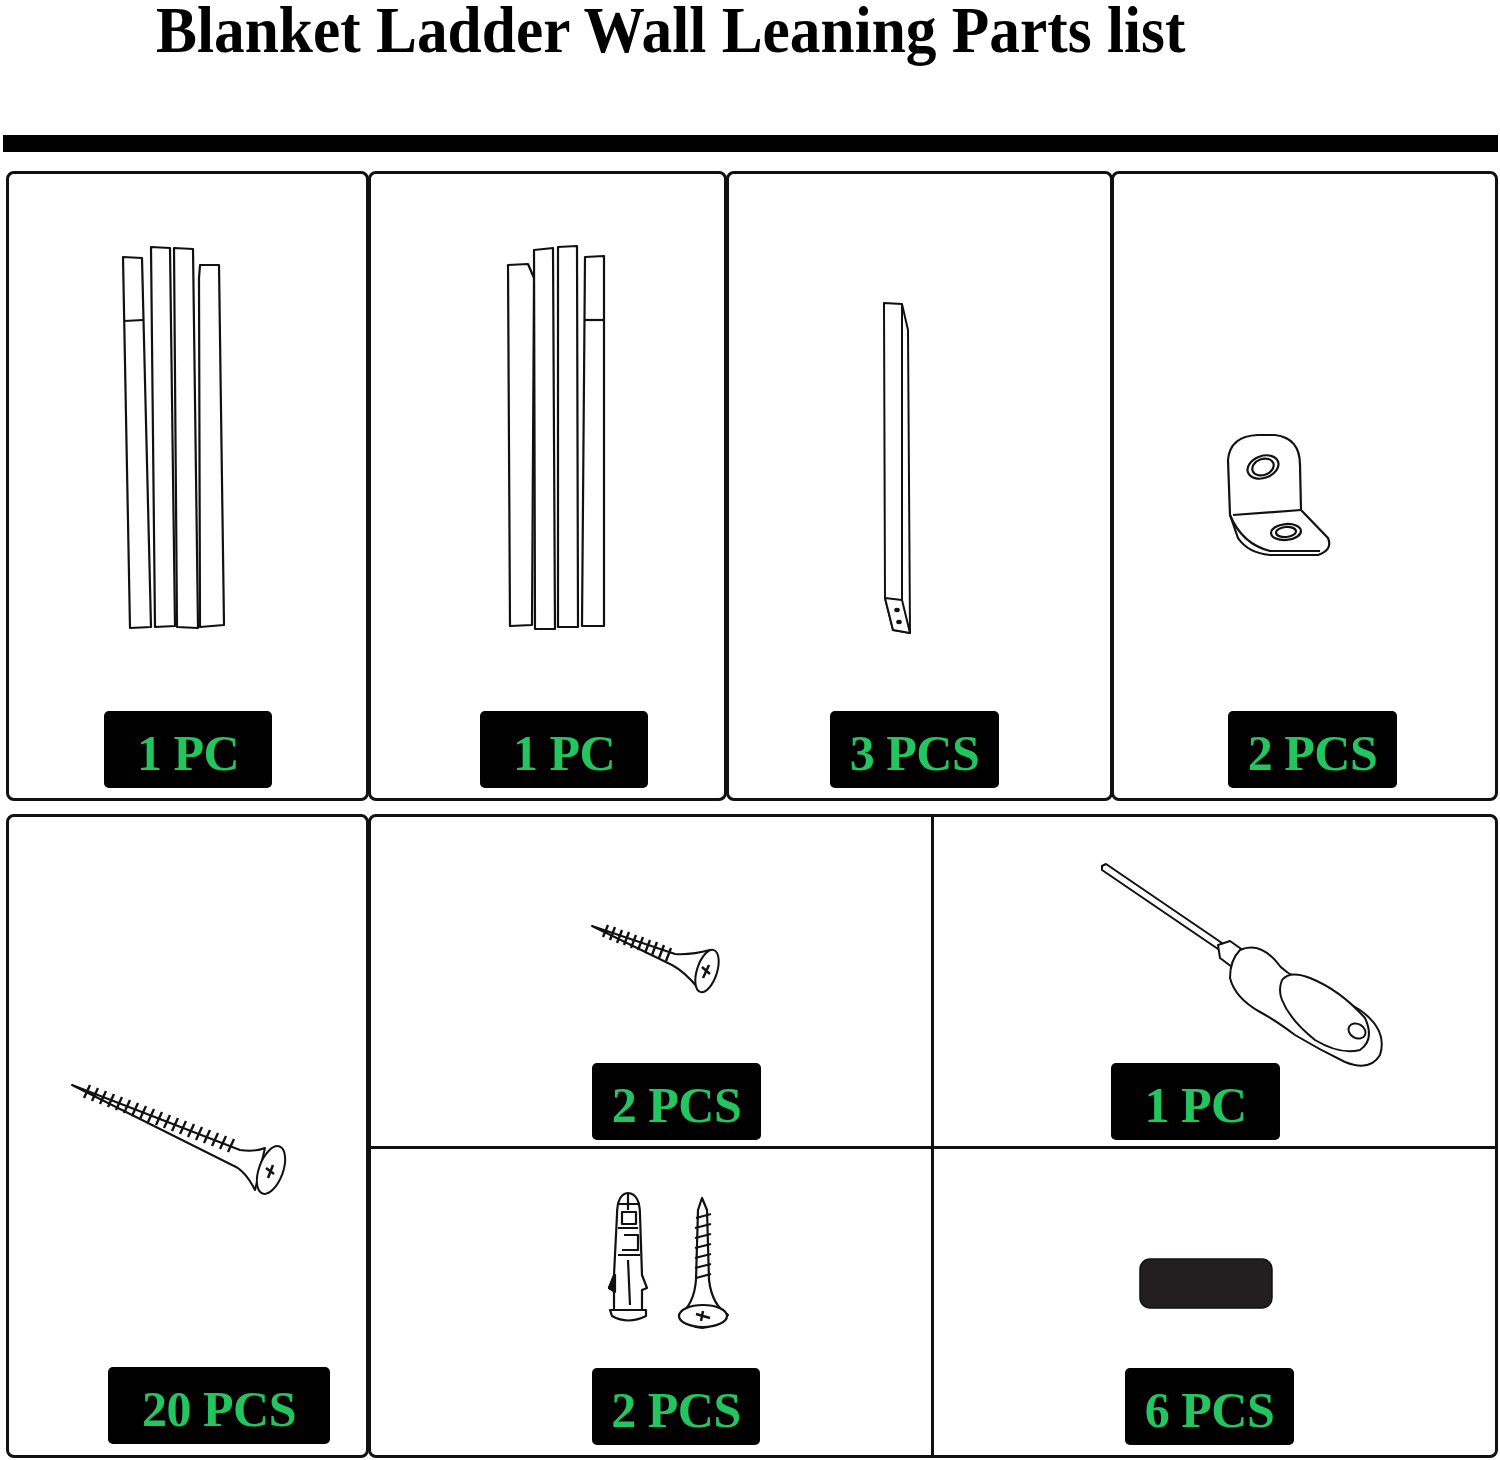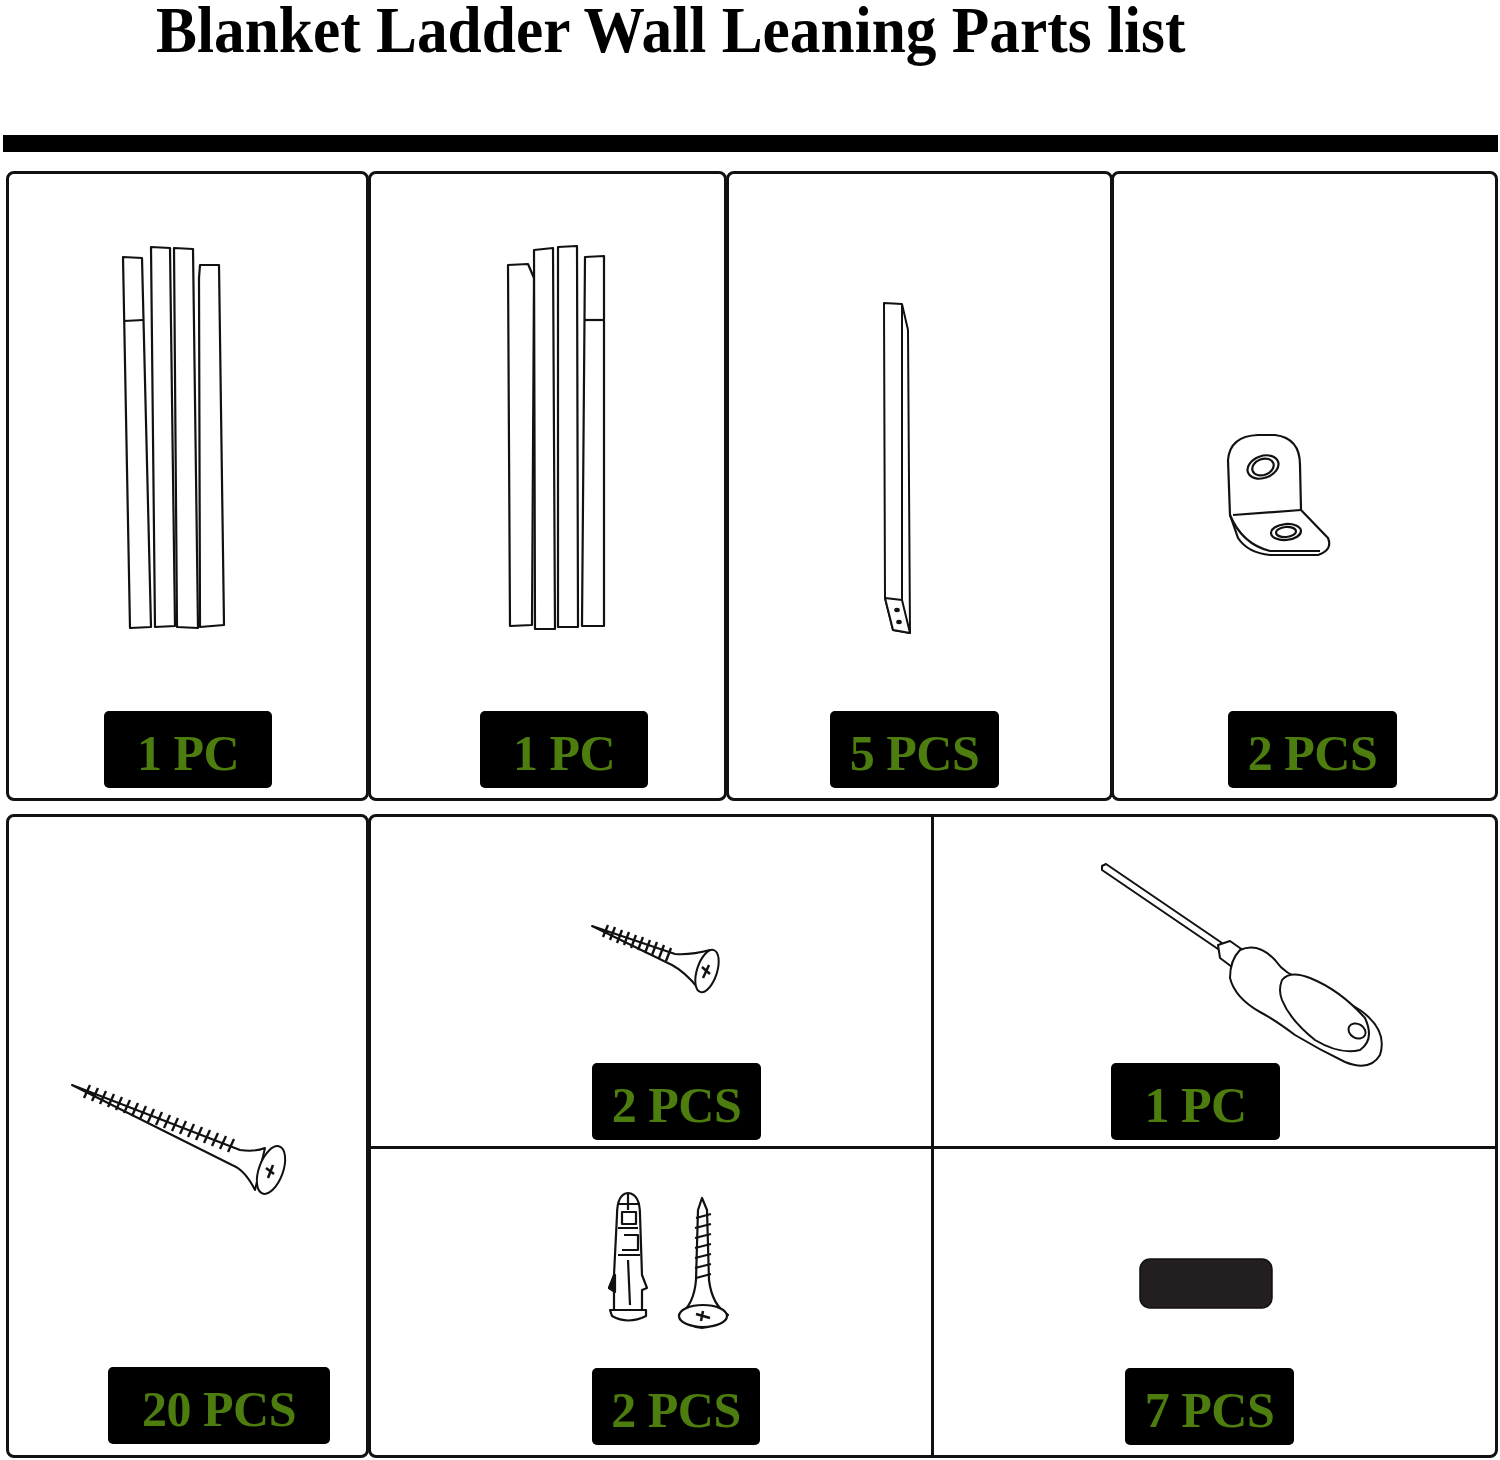--- a/index.html
+++ b/index.html
@@ -9,21 +9,21 @@
     font-family: "Liberation Serif", serif; font-weight: bold;
     font-size: 66px; line-height: 76px; color: #000; white-space: nowrap;
     transform: scaleX(0.93); transform-origin: left top;
   }
   .rule { position: absolute; left: 3px; top: 135px; width: 1495px; height: 17px; background: #000; }
   .cell {
     position: absolute; box-sizing: border-box; border: 3px solid #111; border-radius: 8px; background: #fff;
   }
   .inner-line { position: absolute; background: #111; }
   .badge {
-    position: absolute; background: #000; color: #4d7c0f; border-radius: 5px;
+    position: absolute; background: #000; color: #22c55e; border-radius: 5px;
     font-family: "Liberation Serif", serif; font-weight: bold; font-size: 50px;
     display: flex; align-items: center; justify-content: center; box-sizing: border-box;
     padding-top: 6px; letter-spacing: -0.5px;
   }
   svg.part { position: absolute; overflow: visible; }
   svg.part * { vector-effect: non-scaling-stroke; }
 </style>
 </head>
 <body>
 
@@ -128,19 +128,19 @@
     <path d="M106,38 L121,34 M105,48 L121,44 M105,58 L121,54 M105,68 L121,64 M105,78 L121,74 M105,88 L121,84 M106,98 L121,94"></path>
   </g>
 </svg>
 
 <svg class="part" style="left:1120px; top:1240px;" width="170" height="80" viewBox="0 0 170 80">
   <rect x="20" y="19" width="132" height="49" rx="10" ry="10" fill="#231f20" stroke="#111" stroke-width="1.5"></rect>
 </svg>
 
 <div class="badge" style="left:104px; top:711px; width:168px; height:77px;">1 PC</div>
 <div class="badge" style="left:480px; top:711px; width:168px; height:77px;">1 PC</div>
-<div class="badge" style="left:830px; top:711px; width:169px; height:77px;">5 PCS</div>
+<div class="badge" style="left:830px; top:711px; width:169px; height:77px;">3 PCS</div>
 <div class="badge" style="left:1228px; top:711px; width:169px; height:77px;">2 PCS</div>
 <div class="badge" style="left:108px; top:1367px; width:222px; height:77px;">20 PCS</div>
 <div class="badge" style="left:592px; top:1063px; width:169px; height:77px;">2 PCS</div>
 <div class="badge" style="left:1111px; top:1063px; width:169px; height:77px;">1 PC</div>
 <div class="badge" style="left:592px; top:1368px; width:168px; height:77px;">2 PCS</div>
-<div class="badge" style="left:1125px; top:1368px; width:169px; height:77px;">7 PCS</div>
+<div class="badge" style="left:1125px; top:1368px; width:169px; height:77px;">6 PCS</div>
 
 </body></html>

